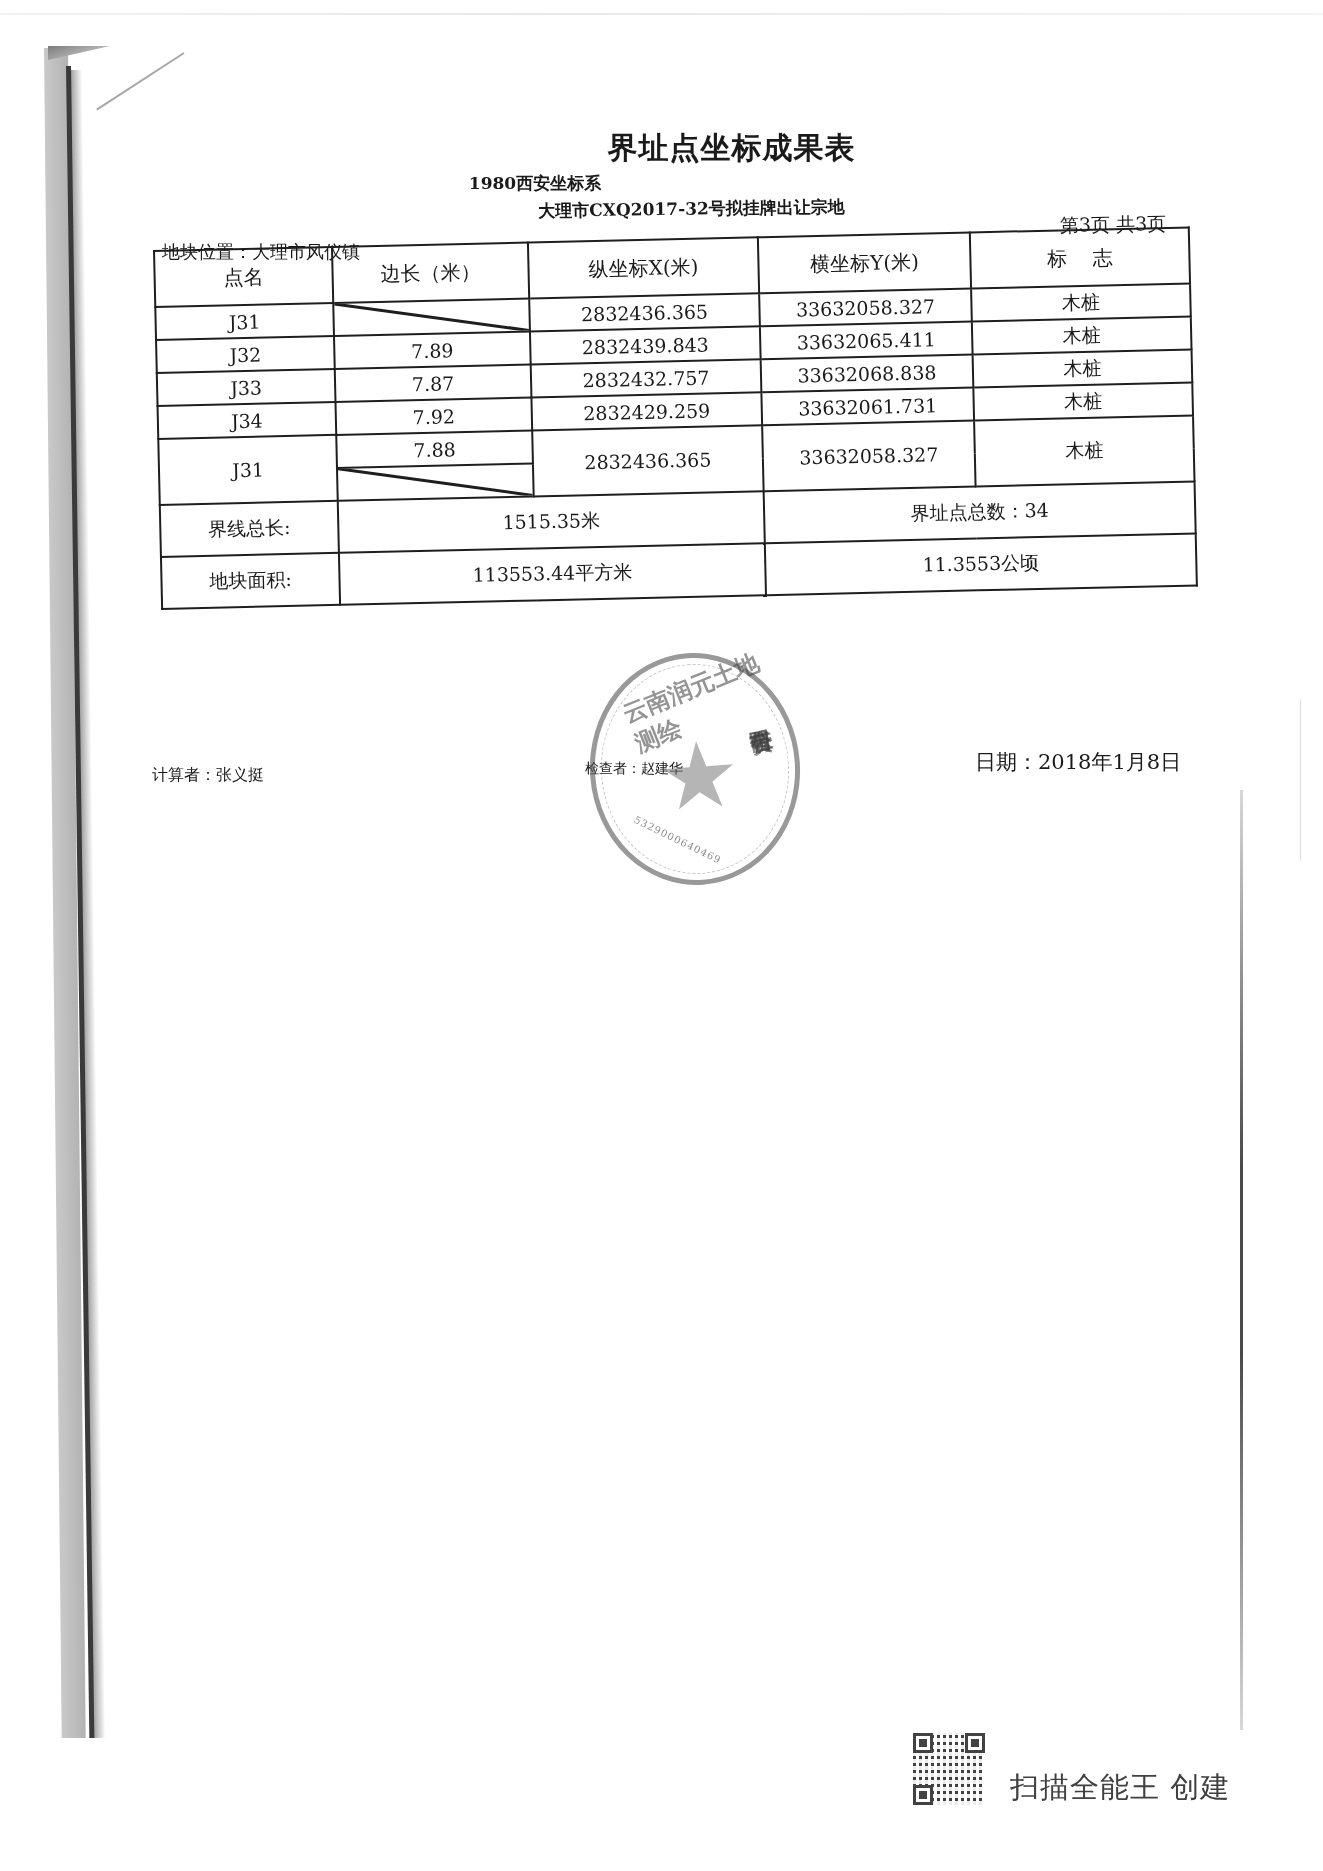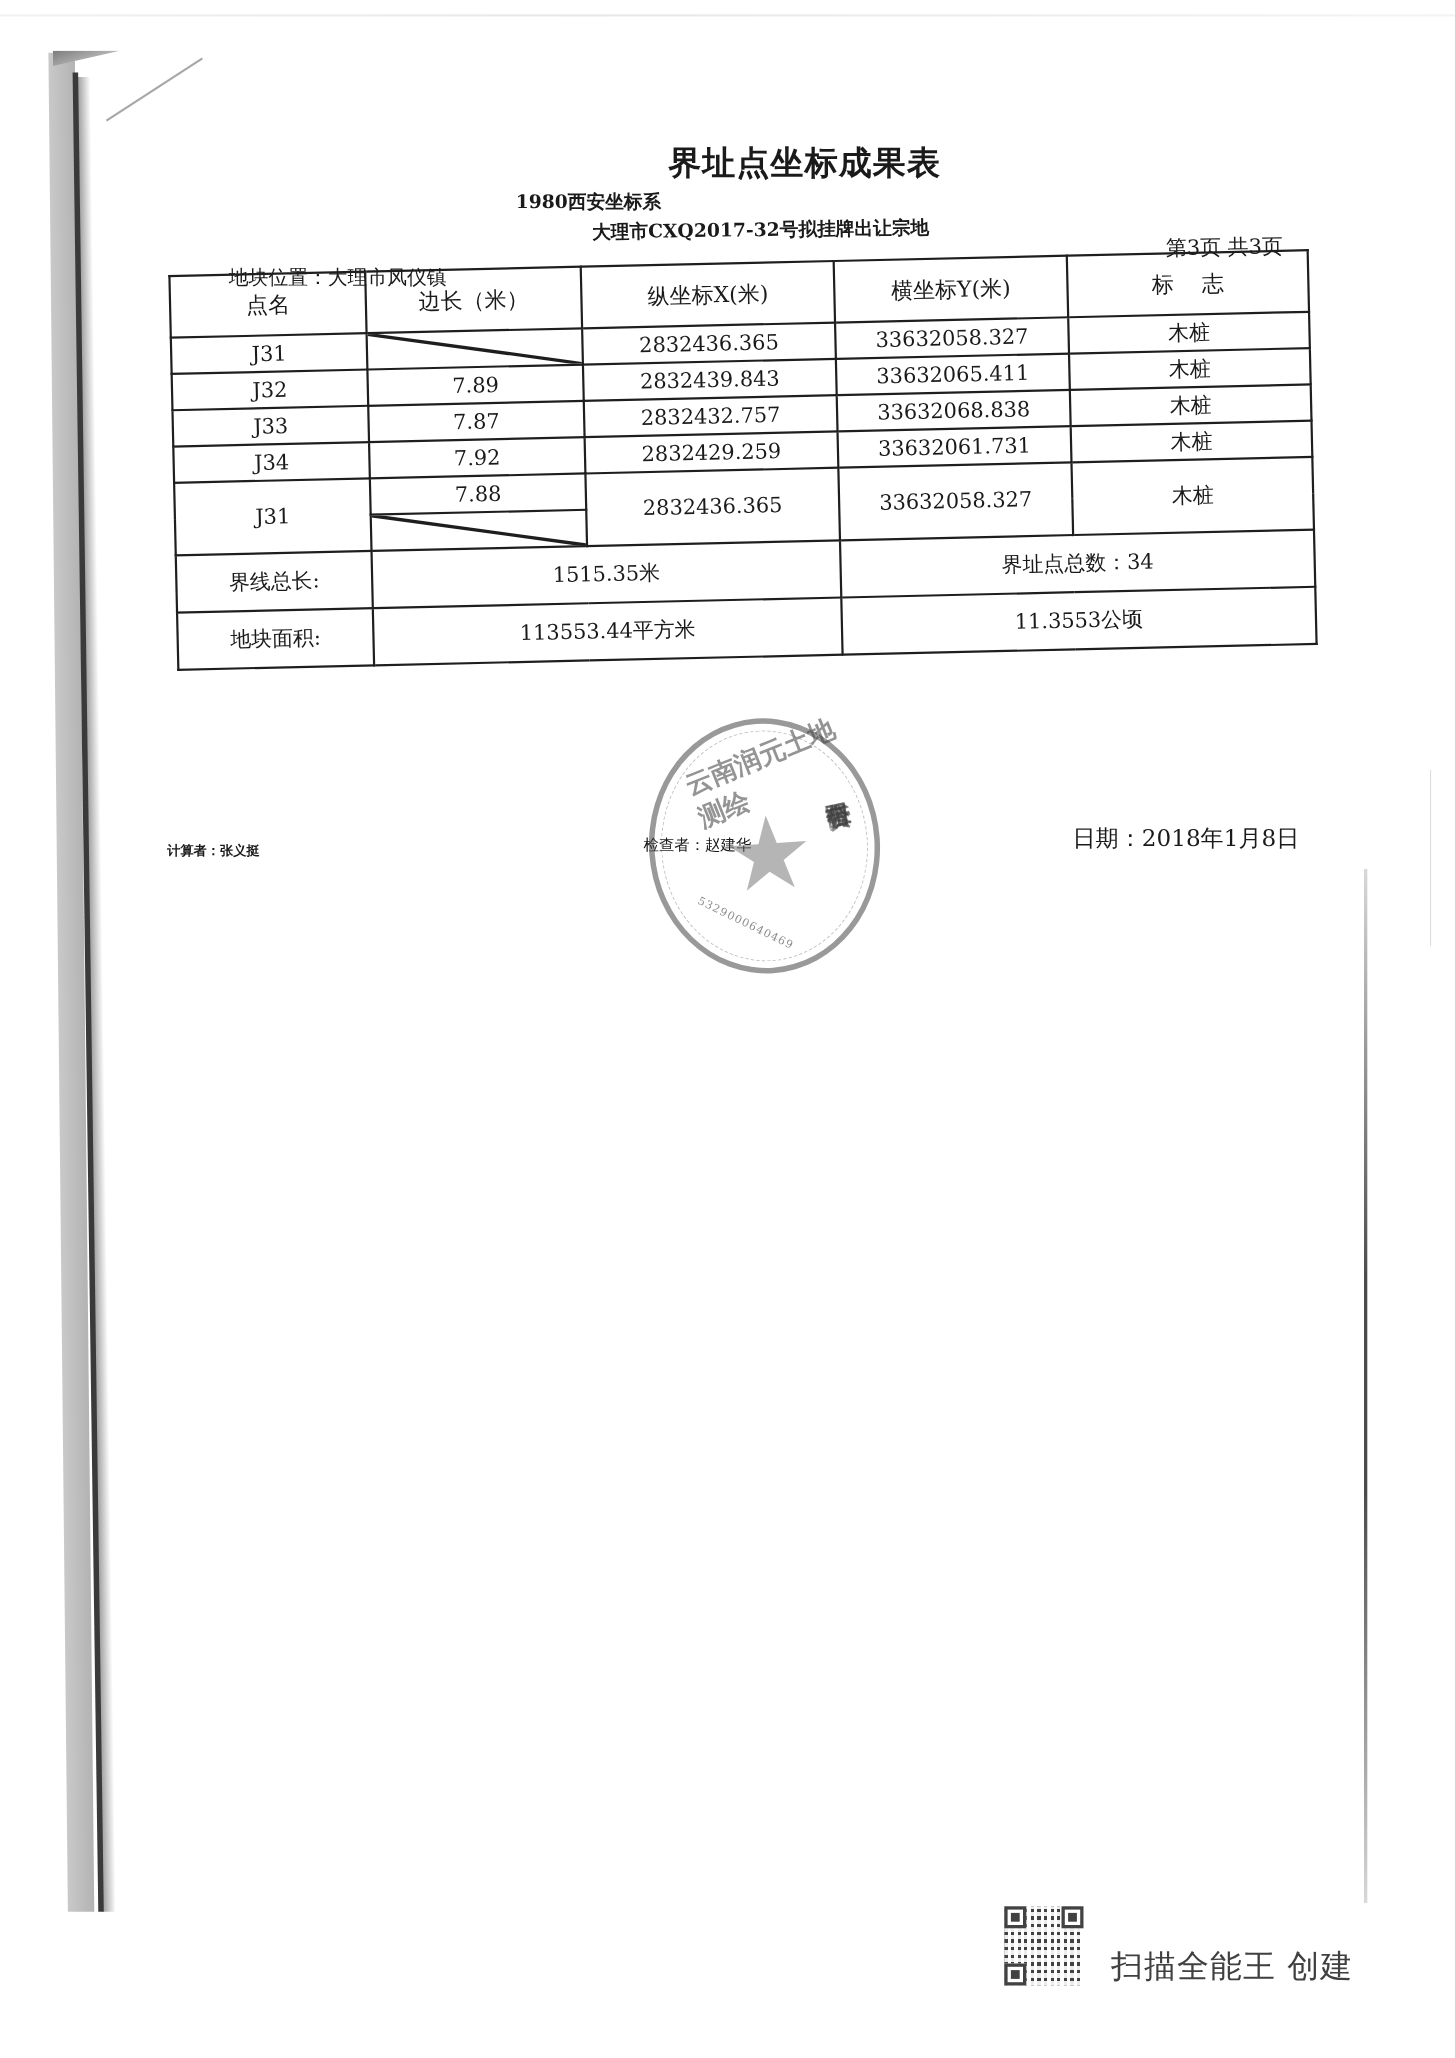--- a/index.html
+++ b/index.html
@@ -13,36 +13,36 @@
   .left-shadow { position: absolute; left: 70px; top: 70px; width: 12px; height: 1668px; background: linear-gradient(90deg, #9a9a9a, rgba(255,255,255,0)); transform: skewX(0.8deg); transform-origin: top; }
   .fold-corner { position: absolute; left: 48px; top: 46px; width: 62px; height: 14px; background: linear-gradient(160deg, #7c7c7c 0%, #b5b5b5 60%, rgba(255,255,255,0) 100%); clip-path: polygon(0 0, 100% 0, 0 100%); }
   .fold-line { position: absolute; left: 80px; top: 52px; width: 104px; height: 2px; background: #8a8a8a; transform: rotate(-33deg); transform-origin: right center; opacity: .75; }
   .right-line { position: absolute; left: 1240px; top: 790px; width: 3px; height: 940px; background: linear-gradient(180deg, rgba(60,60,60,0.2), #4a4a4a 40%, #4a4a4a 60%, rgba(60,60,60,0.2)); }
   .far-right-line { position: absolute; left: 1300px; top: 700px; width: 1px; height: 160px; background: #dcdcdc; }
 
   
   .title { position: absolute; left: 0; width: 1323px; top: 128px; text-align: center; font-size: 30px; font-weight: bold; letter-spacing: 1px; padding-left: 68px; margin-left: 36px; }
   .subtitle { position: absolute; left: 0; width: 1070px; top: 172px; text-align: center; font-size: 17px; font-weight: bold; }
   .subtitle2 { position: absolute; left: 0; width: 1323px; top: 198px; text-align: center; font-size: 17px; font-weight: bold; padding-left: 60px; transform: rotate(-0.8deg); }
-  .location { position: absolute; left: 162px; top: 240px; font-size: 18px; margin-left: 46px; }
+  .location { position: absolute; left: 162px; top: 240px; font-size: 18px; }
   .page-num { position: absolute; left: 1060px; top: 212px; font-size: 19px; transform: rotate(-1deg); }
 
   
   .table-wrap { position: absolute; left: 153px; top: 250px; width: 1035px; transform: rotate(-1.3deg); transform-origin: left top; }
   table.coords { border-collapse: collapse; width: 1035px; table-layout: fixed; font-size: 19px; }
   table.coords td { border: 2px solid #1e1e1e; text-align: center; vertical-align: middle; padding: 0; }
   .hdr td { height: 56px; font-size: 20px; }
   .half td { height: 33px; }
   .side-cell { position: relative; }
   .diag-svg { position: absolute; left: 0; top: 0; width: 100%; height: 100%; }
   .sum td { height: 52px; font-size: 19px; }
   .sum-label { text-align: center; }
 
   
-  .calc { position: absolute; left: 152px; top: 765px; font-size: 12px; font-weight: bold; }
+  .calc { position: absolute; left: 152px; top: 765px; font-size: 16px; }
   .checker { position: absolute; left: 585px; top: 760px; font-size: 14px; }
   .date { position: absolute; left: 975px; top: 748px; font-size: 21px; }
 
   
   .stamp { position: absolute; left: 590px; top: 653px; width: 210px; height: 232px; border: 5px solid rgba(70,70,70,0.55); border-radius: 50%; transform: rotate(-4deg); }
   .stamp-inner-ring { position: absolute; inset: 6px; border: 1.5px dashed rgba(90,90,90,0.35); border-radius: 50%; }
   .stamp-star { position: absolute; left: 58px; top: 76px; width: 90px; height: 86px; color: rgba(90,90,90,0.45); font-size: 92px; line-height: 86px; text-align: center; }
   .stamp-text { position: absolute; font-size: 26px; color: rgba(60,60,60,0.55); font-weight: bold; }
   .stamp-code { position: absolute; left: 30px; top: 175px; font-size: 10px; color: rgba(60,60,60,0.6); transform: rotate(30deg); letter-spacing: 1px; }
 

